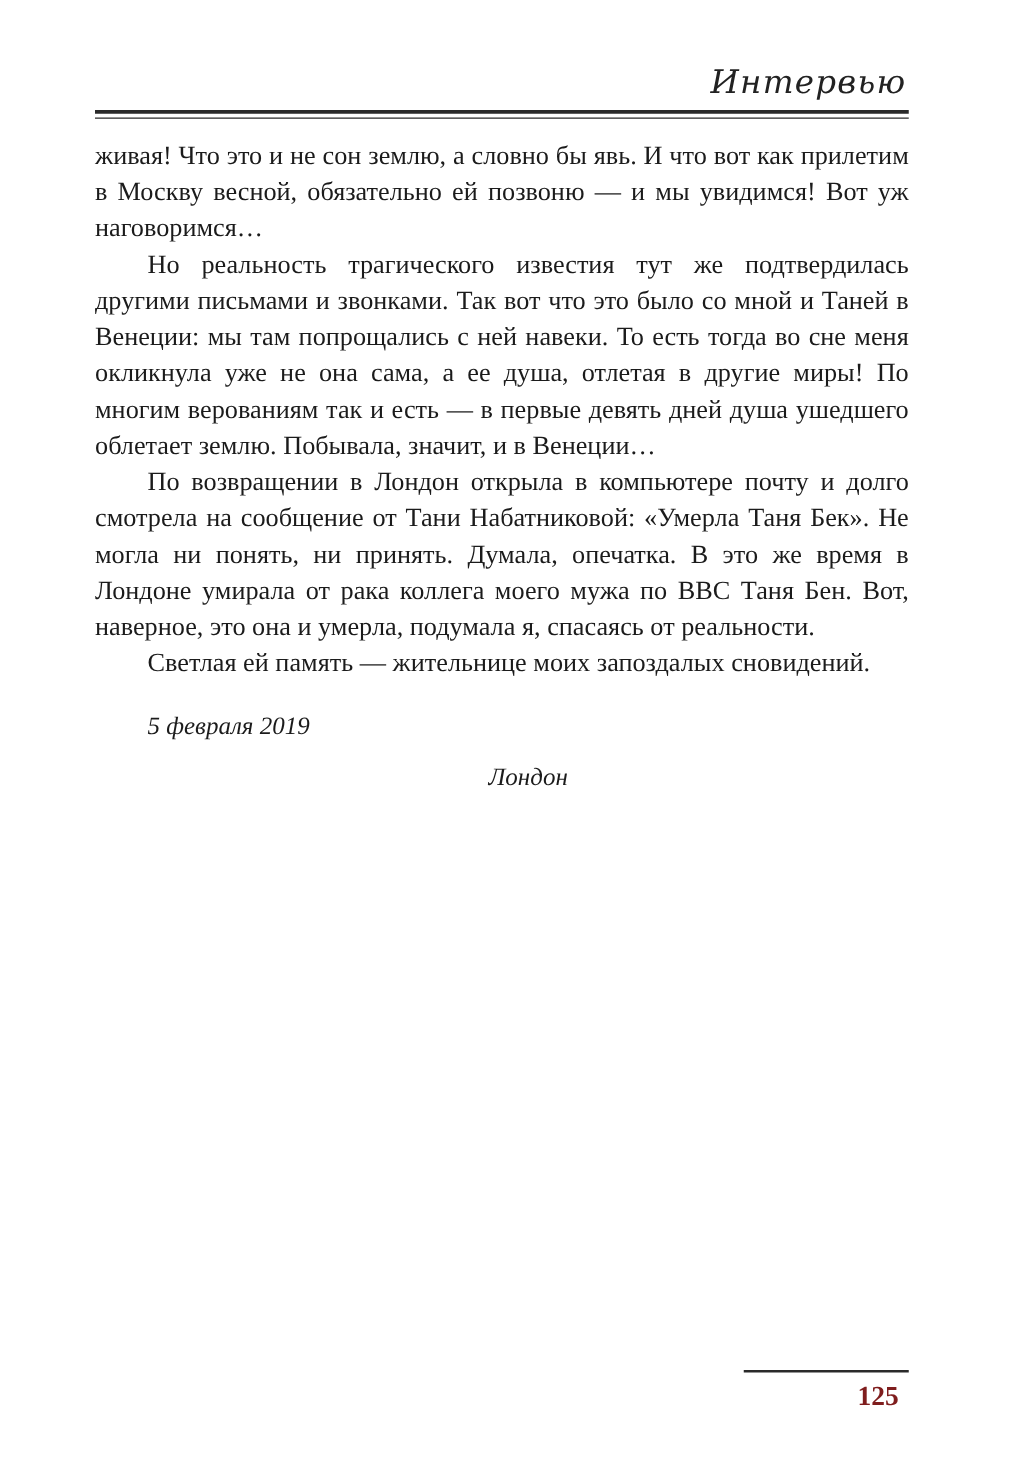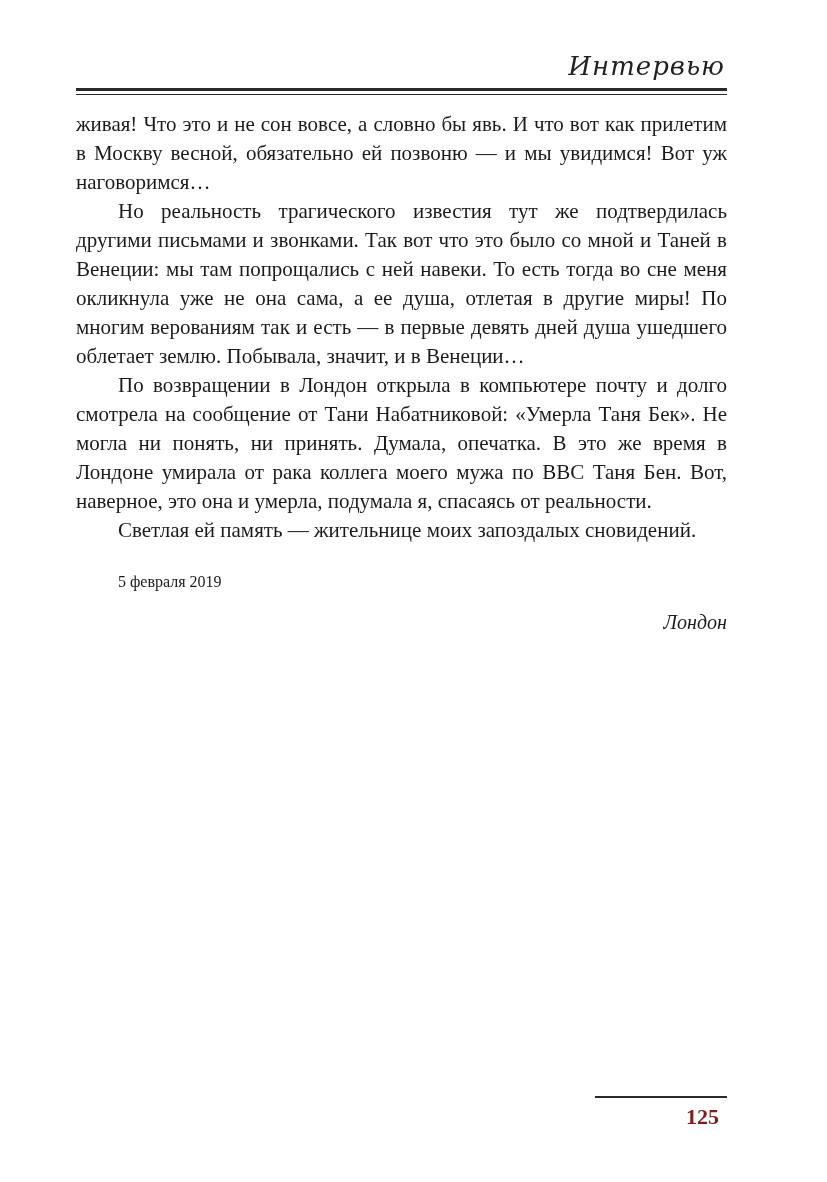--- a/index.html
+++ b/index.html
@@ -51,29 +51,30 @@
   }
   .para {
     margin: 0;
     text-indent: 42px;
   }
   .para.no-indent {
     text-indent: 0;
   }
   .date-line {
     margin: 22px 0 0 0;
+    font-style: italic;
     text-indent: 42px;
     text-align: left;
-    font-size: 16px;
+    font-size: 20px;
   }
   .place-line {
     margin: 12px 0 0 0;
     font-style: italic;
     text-indent: 42px;
-    text-align: right;
+    text-align: center;
     font-size: 20px;
   }
   .page-footer {
     position: absolute;
     right: 74px;
     bottom: 52px;
     width: 132px;
     text-align: right;
   }
   .footer-rule {
@@ -92,21 +93,21 @@
 <body>
 
 <div class="page">
 
   <header class="running-head">
     <span class="head-title">Интервью</span>
     <div class="double-rule"></div>
   </header>
 
   <main class="body-text">
-    <p class="para no-indent">живая! Что это и не сон вовсе, а словно бы явь. И что вот как прилетим в Москву весной, обязательно ей позвоню — и мы увидимся! Вот уж наговоримся…</p>
+    <p class="para no-indent">живая! Что это и не сон землю, а словно бы явь. И что вот как прилетим в Москву весной, обязательно ей позвоню — и мы увидимся! Вот уж наговоримся…</p>
     <p class="para">Но реальность трагического известия тут же подтвердилась другими письмами и звонками. Так вот что это было со мной и Таней в Венеции: мы там попрощались с ней навеки. То есть тогда во сне меня окликнула уже не она сама, а ее душа, отлетая в другие миры! По многим верованиям так и есть — в первые девять дней душа ушедшего облетает землю. Побывала, значит, и в Венеции…</p>
     <p class="para">По возвращении в Лондон открыла в компьютере почту и долго смотрела на сообщение от Тани Набатниковой: «Умерла Таня Бек». Не могла ни понять, ни принять. Думала, опечатка. В это же время в Лондоне умирала от рака коллега моего мужа по ВВС Таня Бен. Вот, наверное, это она и умерла, подумала я, спасаясь от реальности.</p>
     <p class="para">Светлая ей память — жительнице моих запоздалых сновидений.</p>
     <p class="date-line">5 февраля 2019</p>
     <p class="place-line">Лондон</p>
   </main>
 
   <footer class="page-footer">
     <div class="footer-rule"></div>
     <div class="page-number">125</div>

